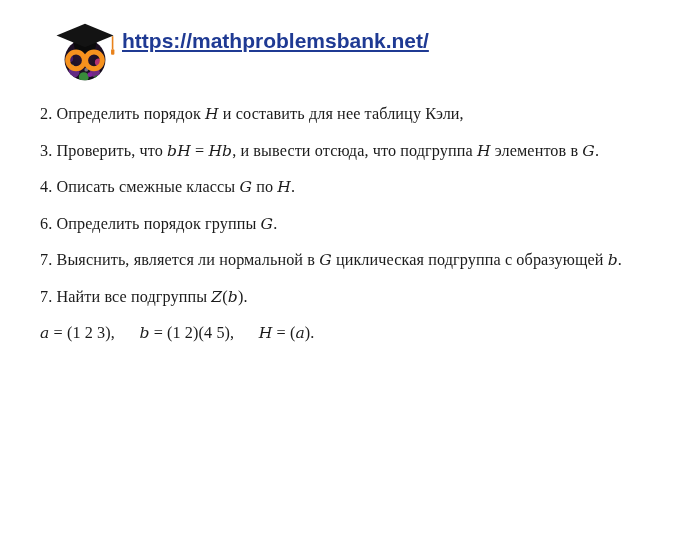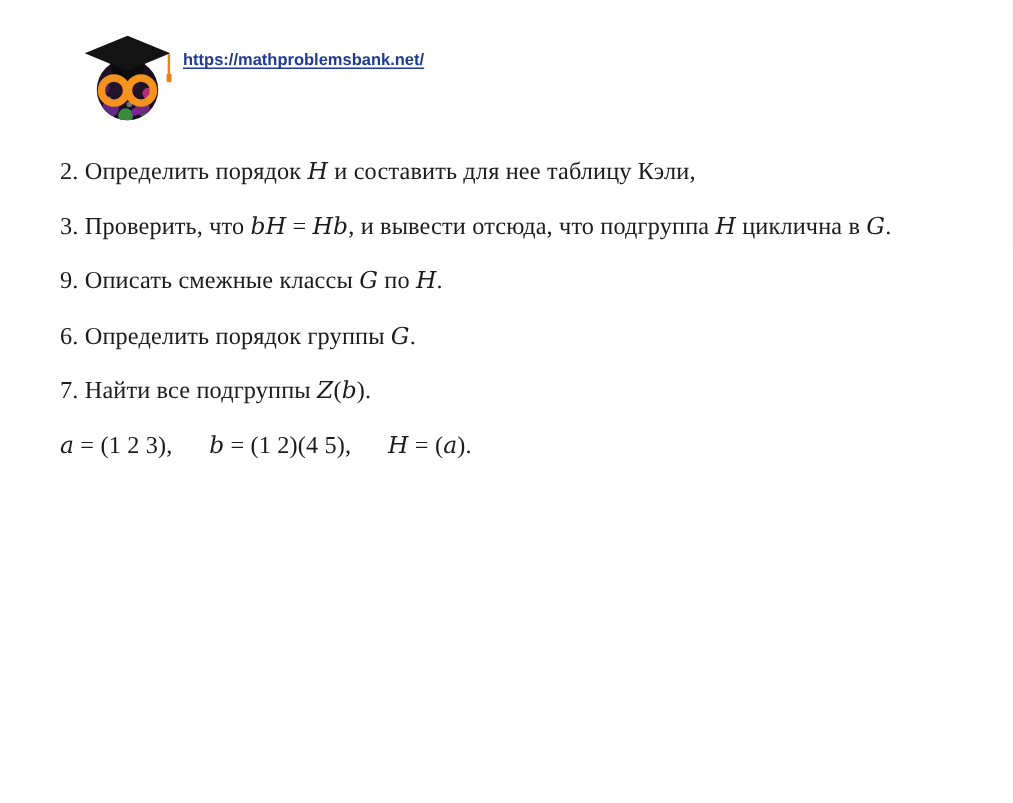--- a/index.html
+++ b/index.html
@@ -23,21 +23,21 @@
   .logo{
     position:absolute;left:54px;top:20px;
     width:62px;height:64px;
   }
   .links{
     position:absolute;left:122px;top:31px;
     display:flex;flex-direction:column;gap:1px;
   }
   .links a{
     font-family:"Liberation Sans", sans-serif;
-    font-size:11px;line-height:19px;
+    font-size:21px;line-height:19px;
     font-weight:600;
     color:var(--link);
     text-decoration:underline;
     text-underline-offset:2px;
   }
   .content{
     position:absolute;left:40px;top:104px;width:625px;
   }
   .content p{
     margin:0 0 15.5px 0;
@@ -94,20 +94,21 @@
       <circle cx="64.5" cy="65" r="13.5" fill="none" stroke="#F6921E" stroke-width="8"></circle>
     </svg>
   </div>
 
   <div class="links">
     <a href="#">https://mathproblemsbank.net/</a>
   </div>
 
   <div class="content">
       <p><span>2. Определить порядок </span><span class="math">H</span><span> и составить для нее таблицу Кэли,</span></p>
-      <p><span>3. Проверить, что </span><span class="math">bH</span><span> = </span><span class="math">Hb</span><span>, и вывести отсюда, что подгруппа </span><span class="math">H</span><span> циклична в </span><span class="math">G</span><span>.</span></p>
-      <p><span>9. Описать смежные классы </span><span class="math">G</span><span> по </span><span class="math">H</span><span>.</span></p>
+      <p><span>3. Проверить, что </span><span class="math">bH</span><span> = </span><span class="math">Hb</span><span>, и вывести отсюда, что подгруппа </span><span class="math">H</span><span> элементов в </span><span class="math">G</span><span>.</span></p>
+      <p><span>4. Описать смежные классы </span><span class="math">G</span><span> по </span><span class="math">H</span><span>.</span></p>
       <p><span>6. Определить порядок группы </span><span class="math">G</span><span>.</span></p>
+      <p><span>7. Выяснить, является ли нормальной в </span><span class="math">G</span><span> циклическая подгруппа с образующей </span><span class="math">b</span><span>.</span></p>
       <p><span>7. Найти все подгруппы </span><span class="math">Z</span><span>(</span><span class="math">b</span><span>).</span></p>
       <p><span class="math">a</span><span> = (1 2 3),</span><span>  </span><span class="math">b</span><span> = (1 2)(4 5),</span><span>  </span><span class="math">H</span><span> = (</span><span class="math">a</span><span>).</span></p>
     </div>
 
 </div>
 
 </body></html>

